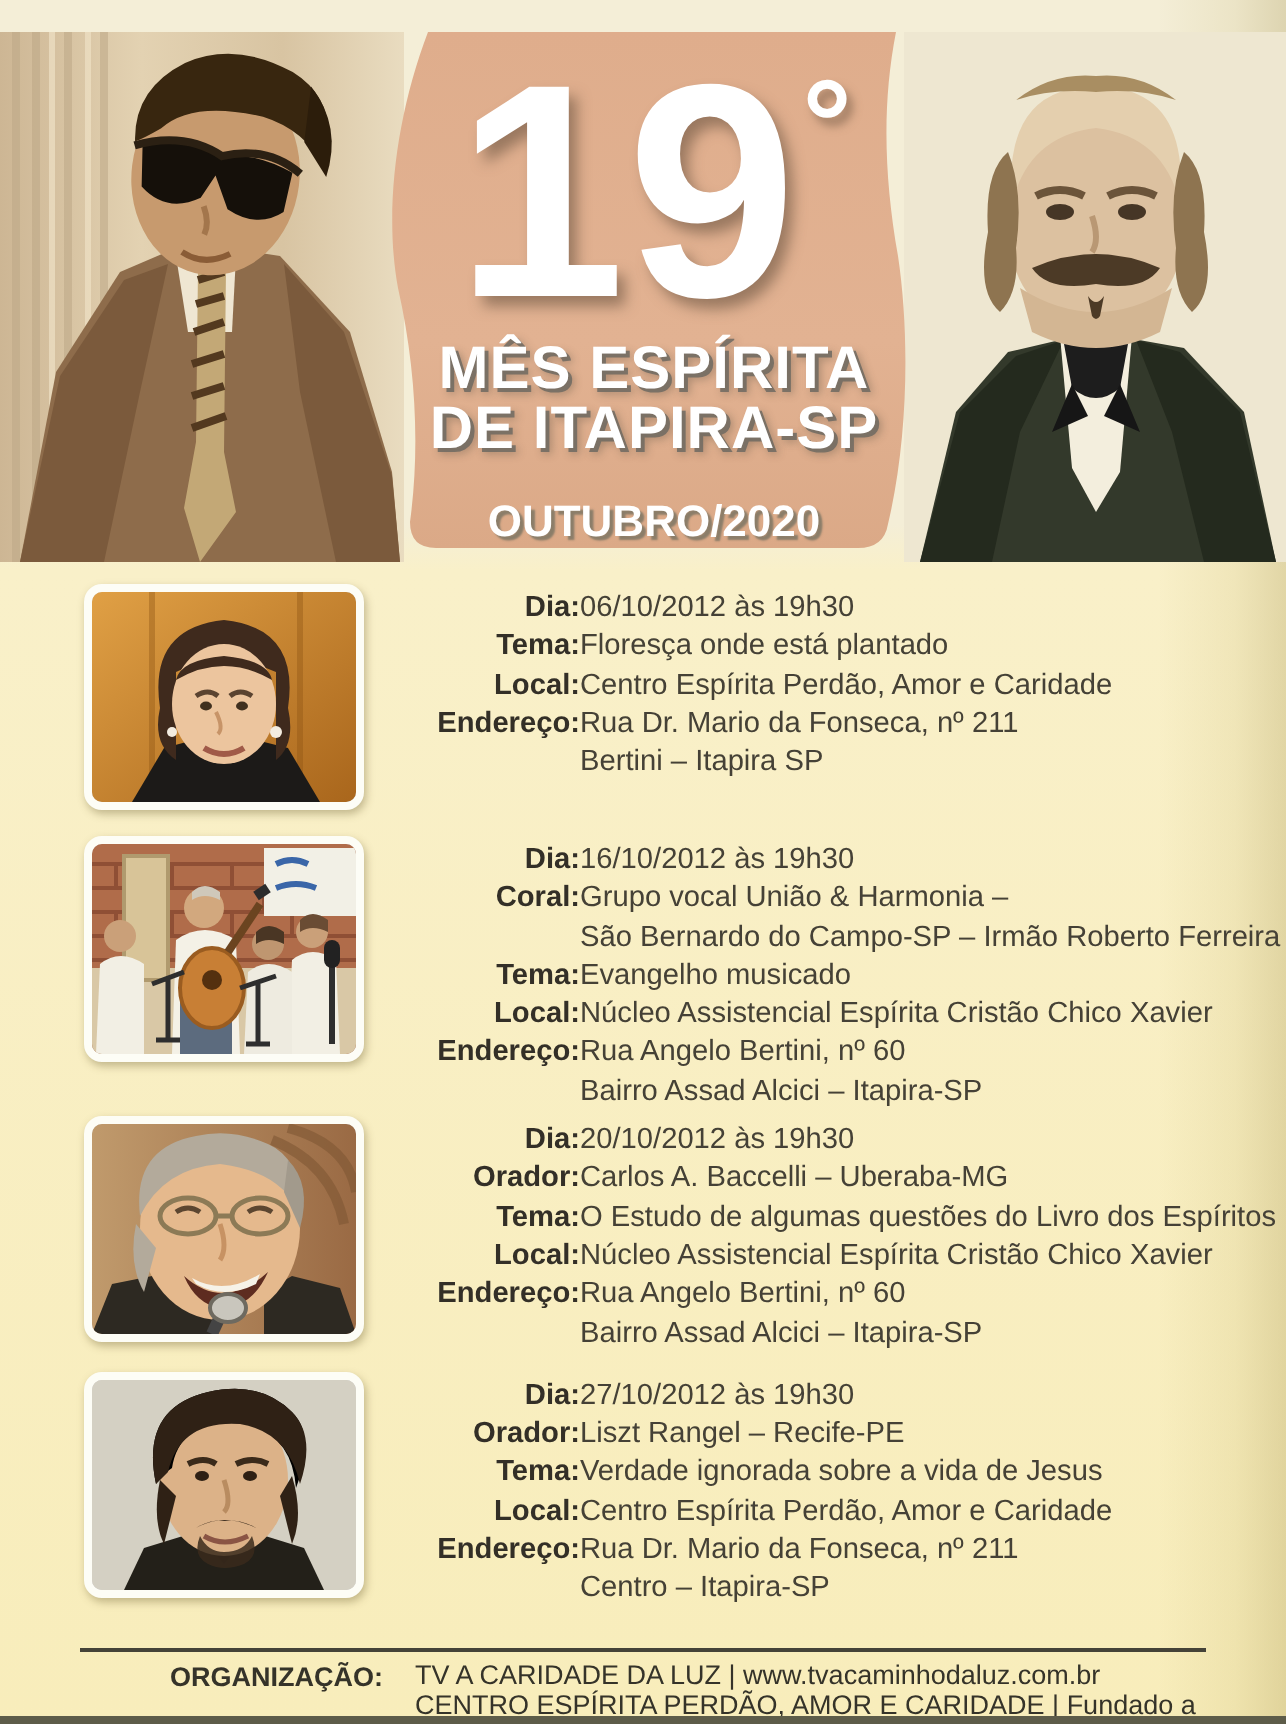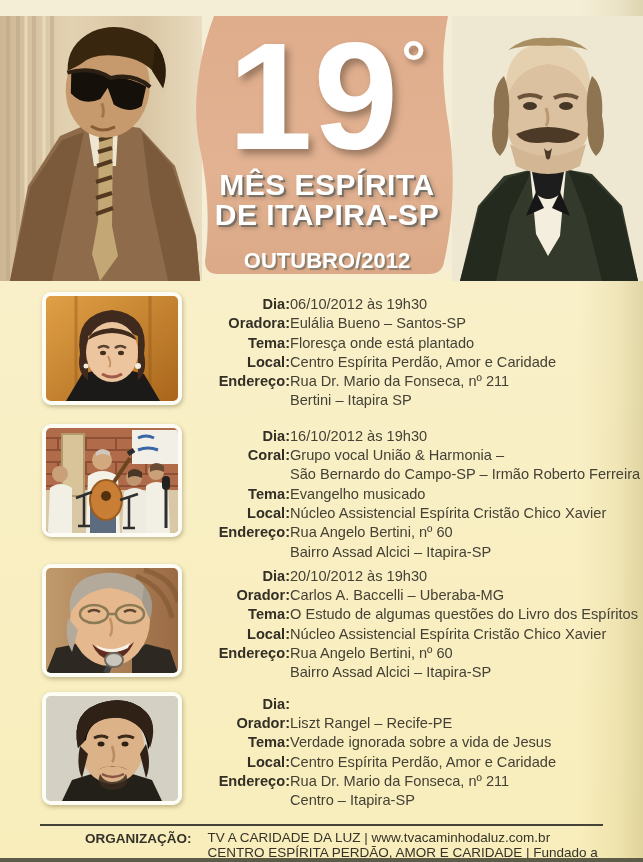--- a/index.html
+++ b/index.html
@@ -152,21 +152,21 @@
         </defs>
         <path d="M24 0 H258 C251 36 252 72 259 112 C265 152 264 204 254 246 Q252 258 239 258 H28 Q15 258 15 245 C20 208 18 168 9 128 C2 90 8 42 24 0 Z" fill="url(#bgrad)"></path>
       </svg>
       <div class="badge-content">
         <div class="edition">
           <span class="num">19</span>
           <span class="deg">°</span>
         </div>
         <div class="title1">MÊS ESPÍRITA</div>
         <div class="title2">DE ITAPIRA-SP</div>
-        <div class="subtitle">OUTUBRO/2012</div>
+        <div class="subtitle">OUTUBRO/2020</div>
       </div>
     </div>
   </div>
 
   <div class="main">
 
     <section class="event e1">
       <div class="event-photo">
         <svg viewBox="0 0 132 105" preserveAspectRatio="none">
           <defs>
@@ -189,24 +189,20 @@
           <circle cx="92" cy="70" r="3" fill="#f3ece0"></circle>
           <circle cx="40" cy="70" r="2.5" fill="#f3ece0"></circle>
         </svg>
       </div>
       <div class="event-details">
         <div class="row">
             <span class="lbl">Dia:</span>
             <span class="val">06/10/2012 às 19h30</span>
           </div>
         <div class="row">
-            <span class="lbl">Oradora:</span>
-            <span class="val">Eulália Bueno – Santos-SP</span>
-          </div>
-        <div class="row">
             <span class="lbl">Tema:</span>
             <span class="val">Floresça onde está plantado</span>
           </div>
         <div class="row">
             <span class="lbl">Local:</span>
             <span class="val">Centro Espírita Perdão, Amor e Caridade</span>
           </div>
         <div class="row">
             <span class="lbl">Endereço:</span>
             <span class="val">Rua Dr. Mario da Fonseca, nº 211</span>
@@ -365,20 +361,21 @@
           <ellipse cx="79" cy="48" rx="3.5" ry="2.5" fill="#2e2014"></ellipse>
           <path d="M66 50 Q70 62 66 66" stroke="#b98c60" stroke-width="2.5" fill="none"></path>
           <path d="M52 74 Q66 66 82 74 Q76 70 66 70 Q58 70 52 74 Z" fill="#3a2a1c"></path>
           <path d="M56 78 Q66 84 78 78" stroke="#8a5444" stroke-width="2.5" fill="none"></path>
           <path d="M54 78 Q50 88 58 92 Q66 96 76 92 Q84 88 80 78 Q76 86 66 86 Q58 86 54 78 Z" fill="#3a2a1c" opacity="0.85"></path>
         </svg>
       </div>
       <div class="event-details">
         <div class="row">
             <span class="lbl">Dia:</span>
+            <span class="val">27/10/2012 às 19h30</span>
           </div>
         <div class="row">
             <span class="lbl">Orador:</span>
             <span class="val">Liszt Rangel – Recife-PE</span>
           </div>
         <div class="row">
             <span class="lbl">Tema:</span>
             <span class="val">Verdade ignorada sobre a vida de Jesus</span>
           </div>
         <div class="row">

